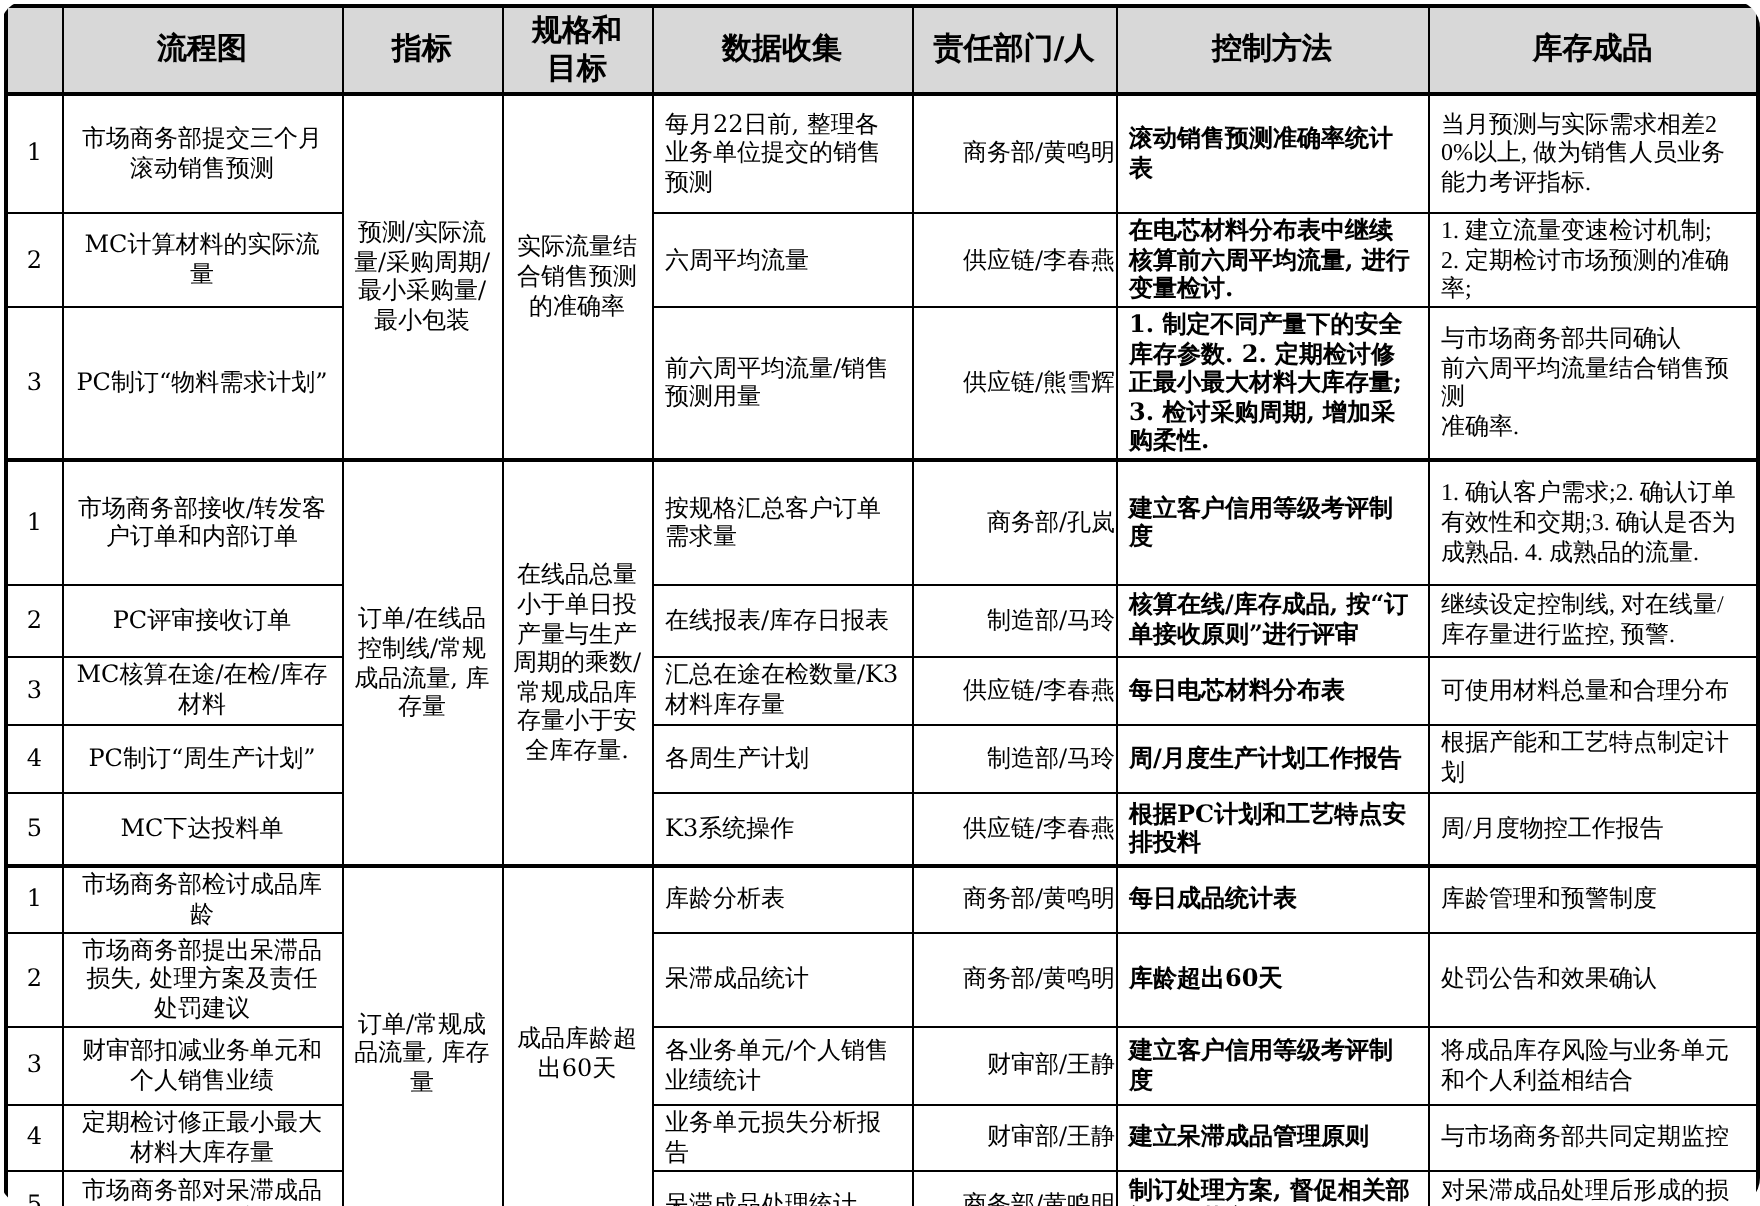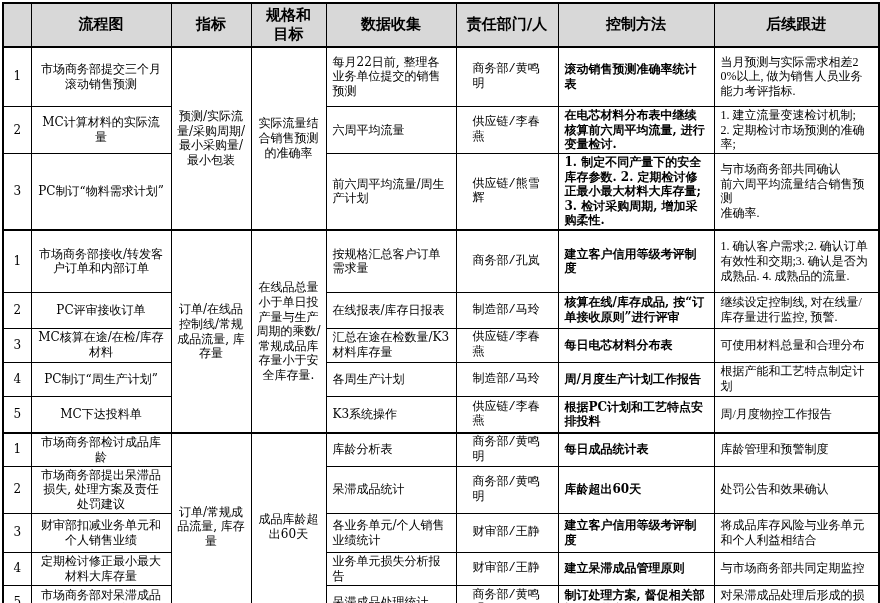--- a/index.html
+++ b/index.html
@@ -1,39 +1,40 @@
 <!DOCTYPE html>
 <html><head>
 <meta charset="utf-8">
 <style>
   html,body{margin:0;padding:0;background:#fff;}
   .page{
     width:880px;height:603px;box-sizing:border-box;
     background:#fff;padding:2px;overflow:hidden;
     font-family:"DejaVu Serif", serif;
+    border-radius:14px;
   }
   table.proc-table{
     border-collapse:collapse;table-layout:fixed;width:876px;
     border:2px solid #000;
   }
   .proc-table th,.proc-table td{
     border:1px solid #000;vertical-align:middle;color:#000;
     font-size:12px;line-height:1.22;padding:1px 6px;
     white-space:pre-line;overflow:hidden;word-break:break-all;
   }
   .proc-table th{
     background:#d8d8d8;font-weight:bold;font-size:15px;line-height:1.25;
     text-align:center;padding:2px 2px;border-bottom:2px solid #000;
   }
   tr.sec-top td{border-top:2px solid #000;}
   td.num{text-align:center;padding:1px 1px;}
   td.proc{text-align:center;}
   td.mid{text-align:center;padding:1px 4px;}
   td.datac{text-align:left;}
-  td.dept{text-align:left;padding:1px 16px;font-family:Liberation Mono, monospace;}
+  td.dept{text-align:right;padding:1px 0;}
   td.ctrl{text-align:left;font-weight:bold;}
   td.follow{text-align:left;font-family:Liberation Serif, serif;}
 </style>
 </head>
 <body>
 
 <div class="page">
   <table class="proc-table">
     <colgroup>
       <col style="width:28px">
@@ -48,21 +49,21 @@
     <thead>
       <tr style="height:42px">
         <th></th>
         <th>流程图</th>
         <th>指标</th>
         <th>规格和
 目标</th>
         <th>数据收集</th>
         <th>责任部门/人</th>
         <th>控制方法</th>
-        <th>后续跟进</th>
+        <th>库存成品</th>
       </tr>
     </thead>
     <tbody>
 
       <tr style="height:60px">
         <td class="num">1</td>
         <td class="proc">市场商务部提交三个月滚动销售预测</td>
         <td class="mid" rowspan="3">预测/实际流量/采购周期/最小采购量/最小包装</td>
         <td class="mid" rowspan="3">实际流量结合销售预测的准确率</td>
         <td class="datac">每月22日前, 整理各业务单位提交的销售预测</td>
@@ -75,21 +76,21 @@
         <td class="proc">MC计算材料的实际流量</td>
         <td class="datac">六周平均流量</td>
         <td class="dept">供应链/李春燕</td>
         <td class="ctrl">在电芯材料分布表中继续核算前六周平均流量, 进行变量检讨.</td>
         <td class="follow">1. 建立流量变速检讨机制;
 2. 定期检讨市场预测的准确率;</td>
       </tr>
       <tr style="height:61px">
         <td class="num">3</td>
         <td class="proc">PC制订“物料需求计划”</td>
-        <td class="datac">前六周平均流量/周生产计划</td>
+        <td class="datac">前六周平均流量/销售预测用量</td>
         <td class="dept">供应链/熊雪辉</td>
         <td class="ctrl">1. 制定不同产量下的安全库存参数. 2. 定期检讨修正最小最大材料大库存量;3. 检讨采购周期, 增加采购柔性.</td>
         <td class="follow">与市场商务部共同确认
 前六周平均流量结合销售预测
 准确率.</td>
       </tr>
 
       <tr class="sec-top" style="height:62px">
         <td class="num">1</td>
         <td class="proc">市场商务部接收/转发客户订单和内部订单</td>

